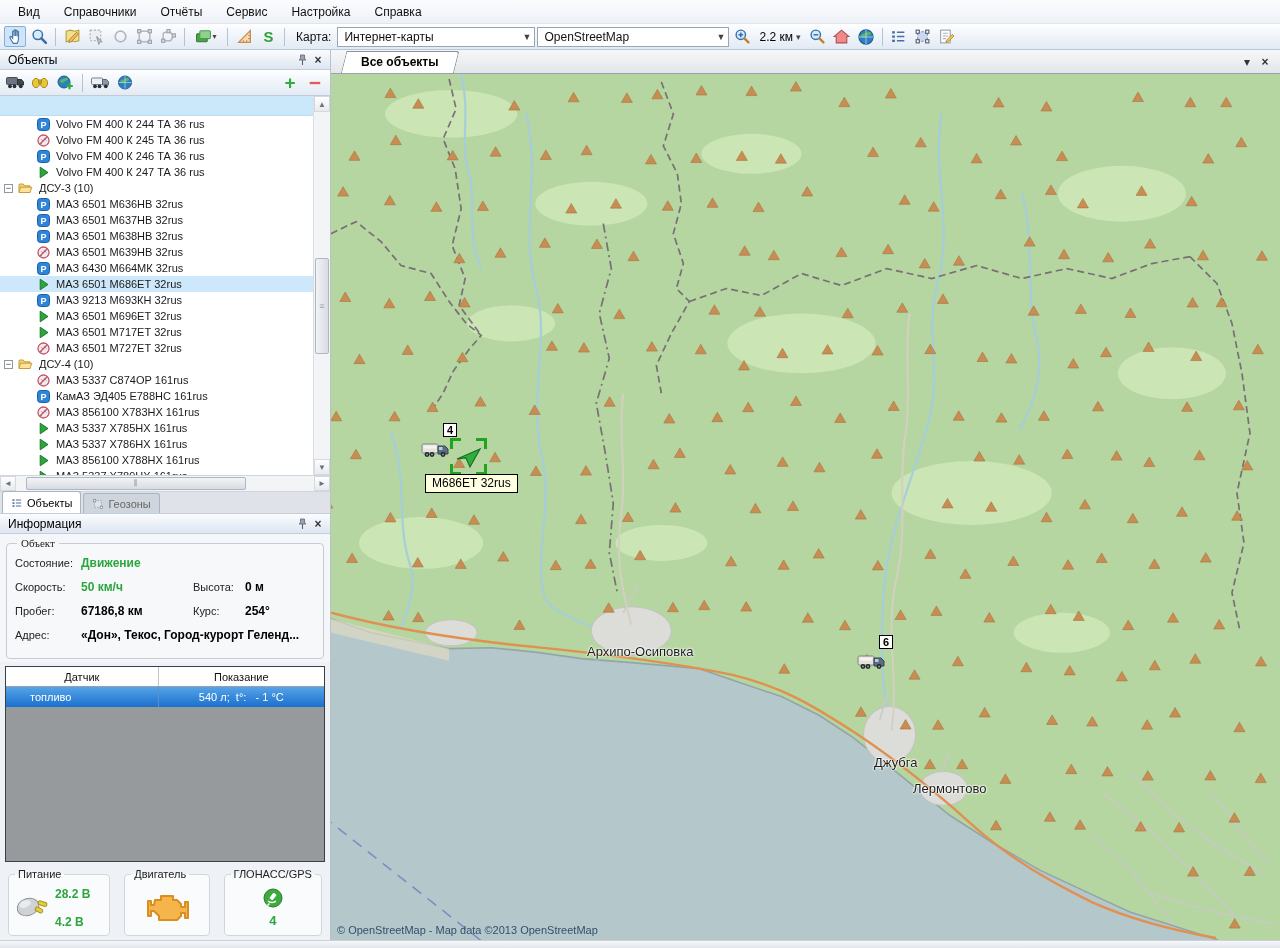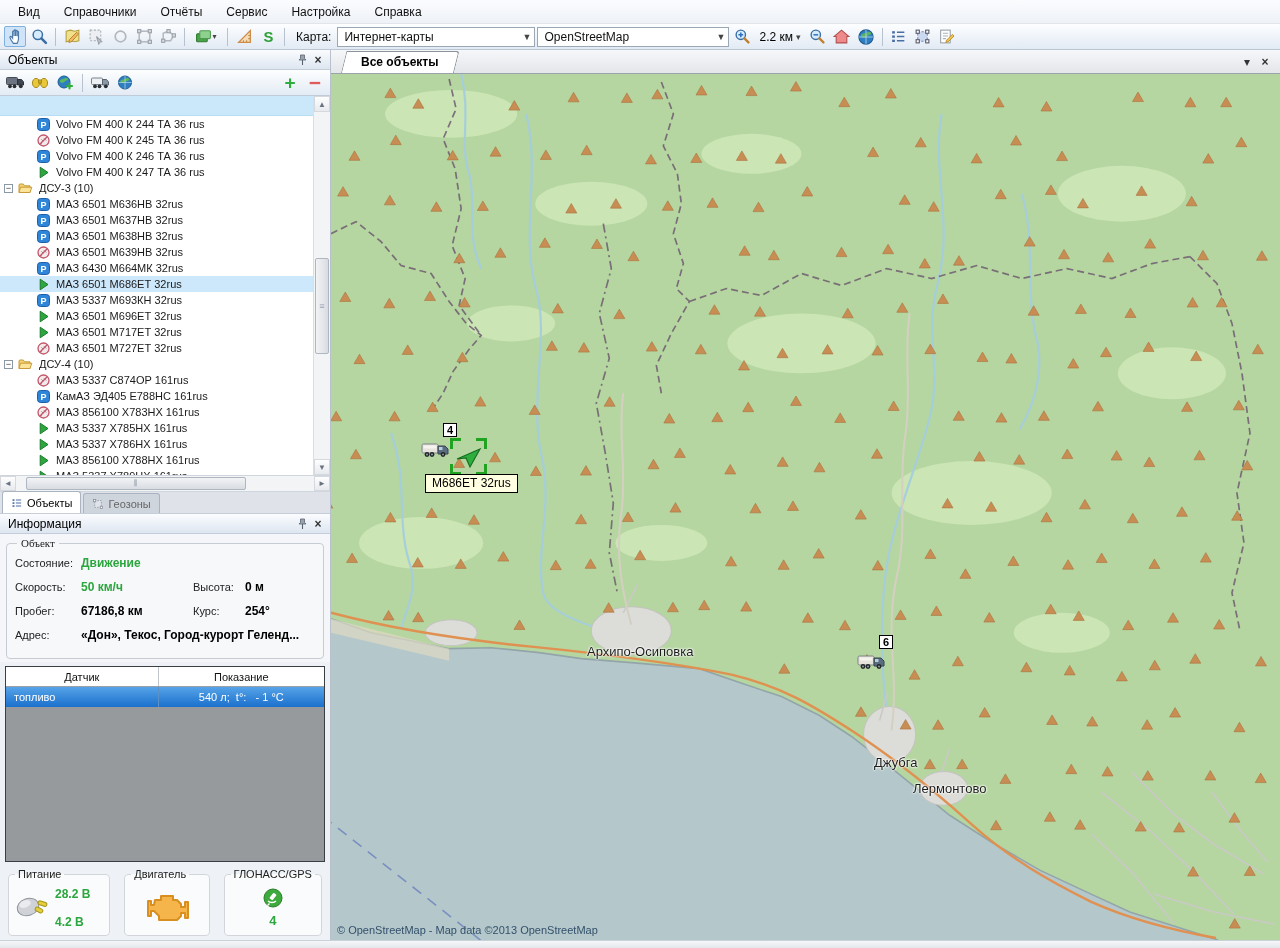--- a/index.html
+++ b/index.html
@@ -75,21 +75,21 @@
   .irow.addr { grid-template-columns:66px auto; }
   .ival { font-weight:bold; font-size:12px; color:#000; white-space:nowrap; overflow:hidden; }
   .ival.green { color:#2ca63e; }
 
   
   .sensors { height:196px; margin:4px 5px 0 5px; border:1px solid #3a3f45; display:flex; flex-direction:column; background:#969a9d; }
   .s-head { height:20px; background:#fff; display:flex; border-bottom:1px solid #9aa0a8; font-size:11px; color:#111; }
   .s-h1 { width:48%; border-right:1px solid #c0c5cb; display:flex; align-items:center; justify-content:center; }
   .s-h2 { flex:1; display:flex; align-items:center; justify-content:center; }
   .s-row { height:20px; display:flex; font-size:11px; color:#fff; background:linear-gradient(#56a3e8,#1a70cc); }
-  .s-c1 { width:48%; display:flex; align-items:center; padding-left:8px; border-right:1px solid #5a91c8; }
+  .s-c1 { width:48%; display:flex; align-items:center; padding-left:24px; border-right:1px solid #5a91c8; }
   .s-c2 { flex:1; display:flex; align-items:center; justify-content:center; white-space:pre; }
   .s-fill { flex:1; }
 
   
   .bottom-boxes { flex:1; display:flex; gap:14px; padding:6px 8px 4px 8px; align-items:stretch; background:#eef1f5; }
   .bbox { border:1px solid #d2d6db; border-radius:4px; background:#fafbfc; padding:2px 6px 2px 6px; font-size:11px; color:#222; }
   .bbox legend { padding:0 3px; }
   .bbox.power { width:108px; display:flex; align-items:center; gap:6px; }
   .pw-vals { display:flex; flex-direction:column; gap:14px; font-weight:bold; font-size:12px; color:#2ca63e; }
   .bbox.engine { width:90px; display:flex; align-items:center; justify-content:center; }
@@ -437,21 +437,21 @@
                 </span>
                 <span class="tlabel">МАЗ 6501 М686ЕТ 32rus</span>
               </div>
               <div class="trow lvl1">
                 <span class="ticon">
                   <svg width="13" height="13" viewBox="0 0 13 13">
                     <rect x="0.5" y="0.5" width="12" height="12" rx="3" fill="#2f86d8" stroke="#1b5fa8"></rect>
                     <text x="6.5" y="10" text-anchor="middle" font-size="9" font-weight="bold" fill="#fff" font-family="Liberation Sans,sans-serif">P</text>
                   </svg>
                 </span>
-                <span class="tlabel">МАЗ 5337 М693КН 32rus</span>
+                <span class="tlabel">МАЗ 9213 М693КН 32rus</span>
               </div>
               <div class="trow lvl1">
                 <span class="ticon">
                   <svg width="13" height="13" viewBox="0 0 13 13">
                     <path d="M3.2 1.2 L11 6.5 L3.2 11.8 Z" fill="#2ca63e" stroke="#1b7a2a"></path>
                   </svg>
                 </span>
                 <span class="tlabel">МАЗ 6501 М696ЕТ 32rus</span>
               </div>
               <div class="trow lvl1">

